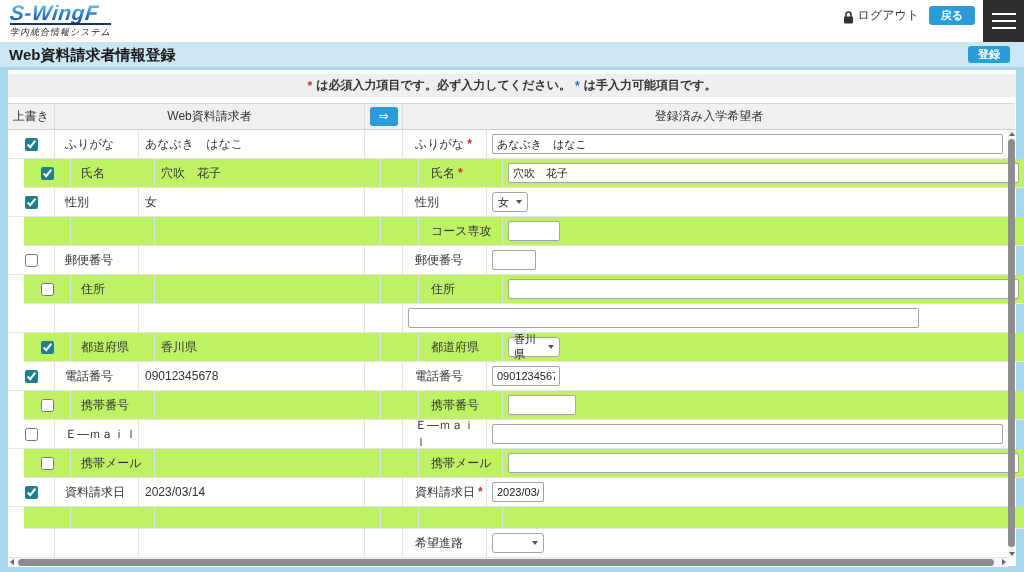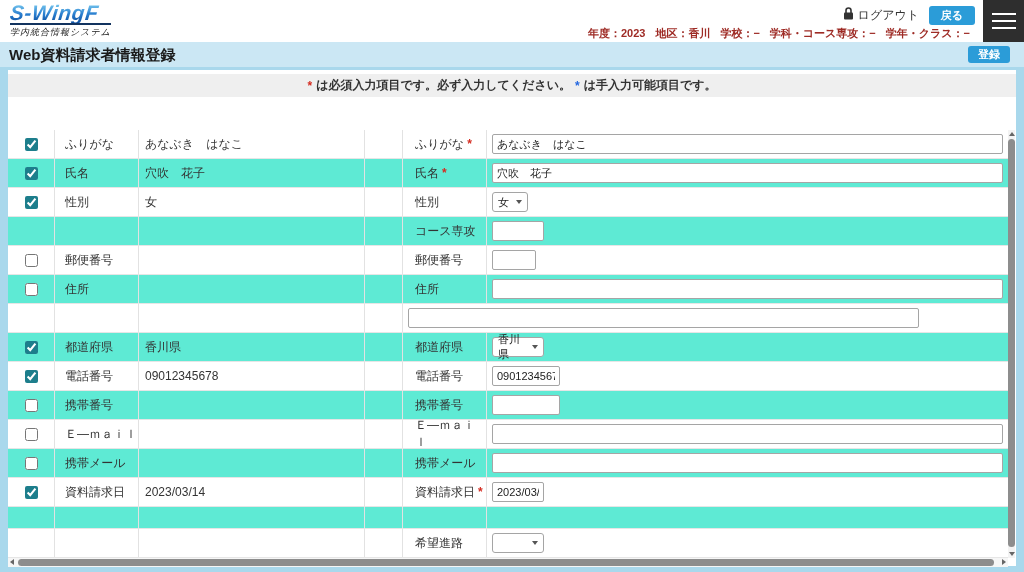--- a/index.html
+++ b/index.html
@@ -17,21 +17,21 @@
   .logo { position:absolute; left:10px; top:3px; cursor:pointer; }
   .logo-text {
     font-size:21px; font-weight:800; font-style:italic; letter-spacing:0.5px;
     background:linear-gradient(180deg,#7fd0f2 0%,#2a7fd0 55%,#0d4fa0 100%);
     -webkit-background-clip:text; background-clip:text; -webkit-text-fill-color:transparent;
     color:#1e6fbe; transform:skewX(-6deg); line-height:20px;
     text-shadow:0 0 0 rgba(255,255,255,0);
   }
   .logo-sub { font-size:9px; font-style:italic; color:#222; border-top:2px solid #12335f; padding-top:1px; width:fit-content; letter-spacing:1px;font-family:Liberation Mono, monospace; }
   .top-right { position:absolute; right:49px; top:6px; display:flex; align-items:center; gap:10px; }
-  .logout { display:flex; align-items:flex-start; gap:4px; font-size:12px; color:#333; cursor:pointer; }
+  .logout { display:flex; align-items:flex-end; gap:4px; font-size:12px; color:#333; cursor:pointer; }
   .btn-blue {
     background:#2b9cd8; color:#fff; border:none; border-radius:3px;
     font-family:inherit; font-size:11px; font-weight:bold; cursor:pointer;
   }
   .btn-back { width:46px; height:19px; }
   .context { position:absolute; right:54px; top:26px; font-size:11px; font-weight:bold; color:#9e2b25; white-space:nowrap; }
   .context span { margin-left:10px; }
   .hamburger {
     position:absolute; right:0; top:0; width:41px; height:42px; background:#2e2e2e;
     display:flex; flex-direction:column; justify-content:center; align-items:center; gap:5px; cursor:pointer;
@@ -58,21 +58,21 @@
     background:#f0f0f0; border-top:1px solid #d8d8d8; border-bottom:1px solid #d0d0d0; }
   .thead .hcell { display:flex; align-items:center; justify-content:center; font-size:12px; color:#333; border-right:1px solid #dcdcdc; height:100%; }
   .h-cb { width:47px; }
   .h-left { width:310px; }
   .h-ar { width:38px; }
   .h-right { width:612px; border-right:none !important; }
   .btn-arrow { width:28px; height:19px; font-size:12px; font-weight:bold; line-height:17px; }
 
   .tbody { position:absolute; left:0; top:60px; width:840px; }
   .trow { display:flex; width:1000px; height:29px; background:#ffffff; border-bottom:1px solid #e6e6e6; }
-  .trow.alt { background:#5eead4; }
+  .trow.alt { background:#bef264;margin-left:16px; }
   .trow.spacer { height:22px; }
   .cell { height:100%; display:flex; align-items:center; }
   .c-cb { width:47px; justify-content:center; border-right:1px solid #e2e2e2; }
   .c-ll { width:84px; padding-left:10px; border-right:1px solid #e2e2e2; font-size:12px; }
   .c-lv { width:226px; padding-left:6px; border-right:1px solid #e2e2e2; font-size:12px; }
   .c-ar { width:38px; border-right:1px solid #e2e2e2; }
   .c-rl { width:84px; padding-left:12px; border-right:1px solid #e2e2e2; font-size:12px; gap:3px; }
   .c-in { flex:1; padding-left:5px; }
   .req { color:#d42b20; font-weight:bold; }
 
@@ -118,21 +118,20 @@
   <div class="top-right">
     <div class="logout">
       <svg class="lock-icon" width="11" height="13" viewBox="0 0 11 13">
         <rect x="1" y="5.5" width="9" height="7" rx="1" fill="#333"></rect>
         <path d="M3 6 V3.5 a2.5 2.5 0 0 1 5 0 V6" fill="none" stroke="#333" stroke-width="1.6"></path>
       </svg>
       <span>ログアウト</span>
     </div>
     <button class="btn-blue btn-back">戻る</button>
   </div>
-  <div class="context"><span>年度：2023</span><span>地区：香川</span><span>学校：−</span><span>学科・コース専攻：−</span><span>学年・クラス：−</span></div>
   <div class="hamburger">
     <i></i>
       <i></i>
       <i></i>
   </div>
 </div>
 
 <div class="titlebar">
   <div class="page-title">Web資料請求者情報登録</div>
   <button class="btn-blue btn-register">登録</button>
@@ -140,20 +139,28 @@
 
 <div class="panel">
 
   <div class="notice">
     <span class="mark-red">*</span>
     <span>は必須入力項目です。必ず入力してください。</span>
     <span class="mark-blue">*</span>
     <span>は手入力可能項目です。</span>
   </div>
 
+  <div class="thead">
+    <div class="hcell h-cb">上書き</div>
+    <div class="hcell h-left">Web資料請求者</div>
+    <div class="hcell h-ar">
+      <button class="btn-blue btn-arrow">⇒</button>
+    </div>
+    <div class="hcell h-right">登録済み入学希望者</div>
+  </div>
 
   <div class="tbody">
       <div class="trow">
     <div class="cell c-cb">
           <input type="checkbox" class="cbx" checked="" style="">
         </div>
     <div class="cell c-ll">ふりがな</div>
     <div class="cell c-lv">あなぶき　はなこ</div>
     <div class="cell c-ar"></div>
     <div class="cell c-rl">

